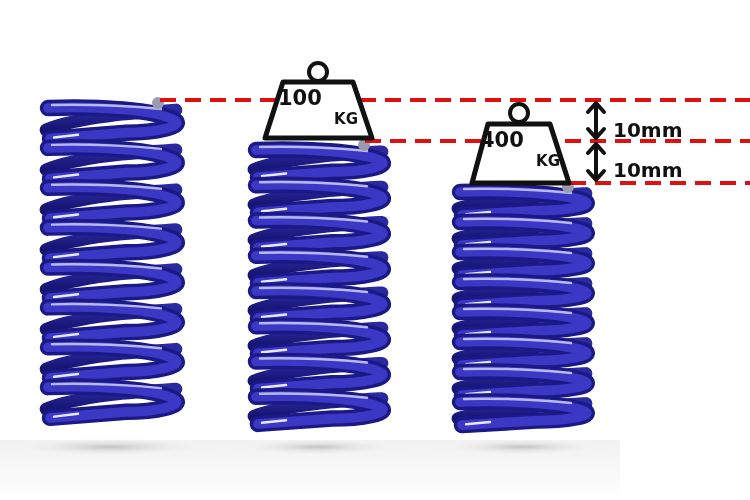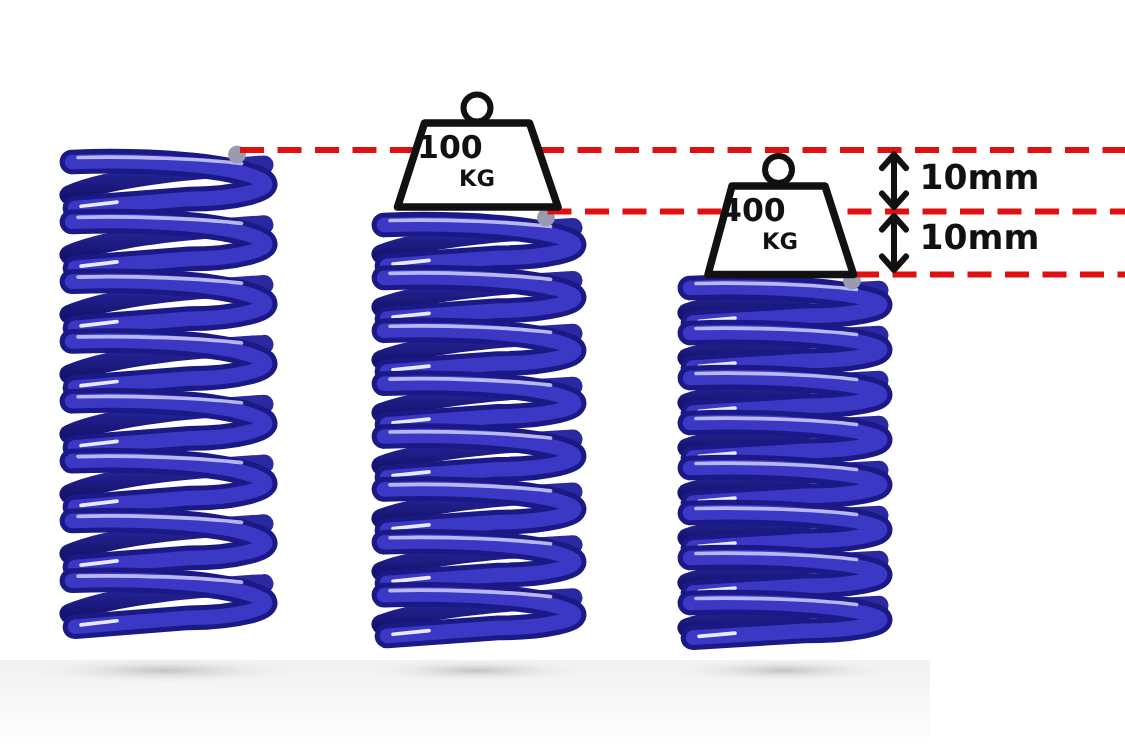--- a/index.html
+++ b/index.html
@@ -1,21 +1,21 @@
 <!DOCTYPE html>
 <html><head>
 <meta charset="utf-8">
 <style>
   html,body{margin:0;padding:0;}
   body{width:750px;height:500px;overflow:hidden;background:#ffffff;position:relative;font-family:"DejaVu Sans",sans-serif;}
   #scene{position:absolute;left:0;top:0;width:750px;height:500px;}
   .label{position:absolute;font-family:"DejaVu Sans",sans-serif;font-weight:bold;color:#111;white-space:nowrap;}
   .w-num{font-size:21px;text-align:left;width:80px;}
-  .w-unit{font-size:15px;text-align:center;width:80px;}
-  .mm{font-size:23px;}
+  .w-unit{font-size:15px;text-align:right;width:80px;}
+  .mm{font-size:20px;margin-top:12px;}
 </style>
 </head>
 <body>
 
 <svg id="scene" width="750" height="500" viewBox="0 0 750 500" xmlns="http://www.w3.org/2000/svg">
   <defs>
     <linearGradient id="coilGrad" x1="0" y1="0" x2="0" y2="1">
       <stop offset="0" stop-color="#6a68e0"></stop>
       <stop offset="0.25" stop-color="#c9c8f7"></stop>
       <stop offset="0.45" stop-color="#3533b8"></stop>

